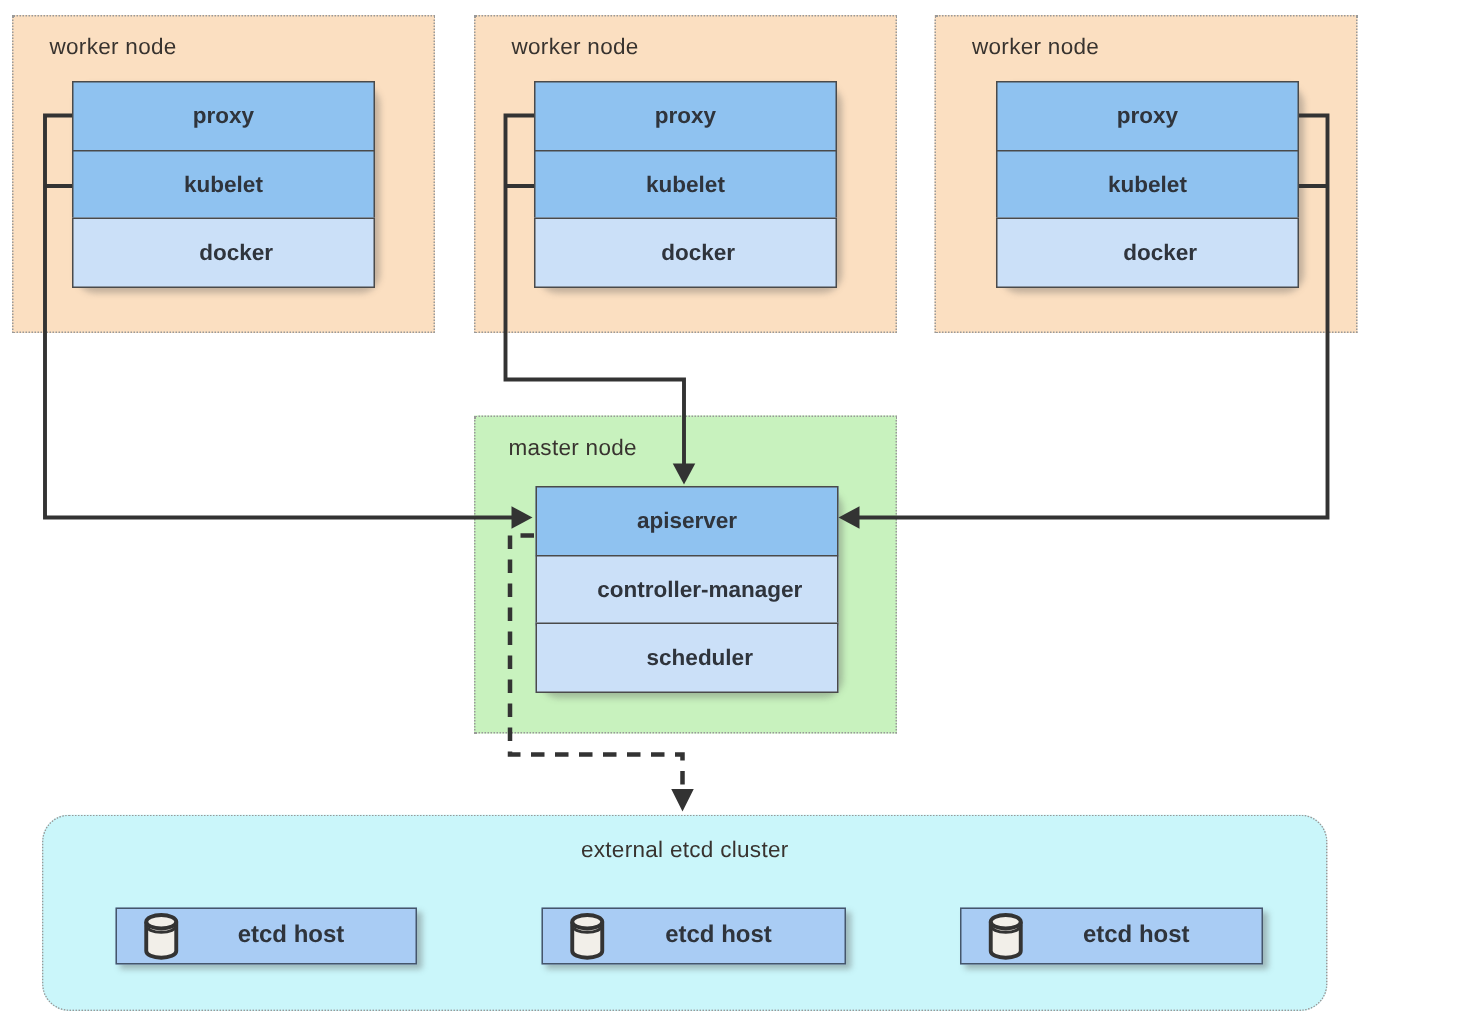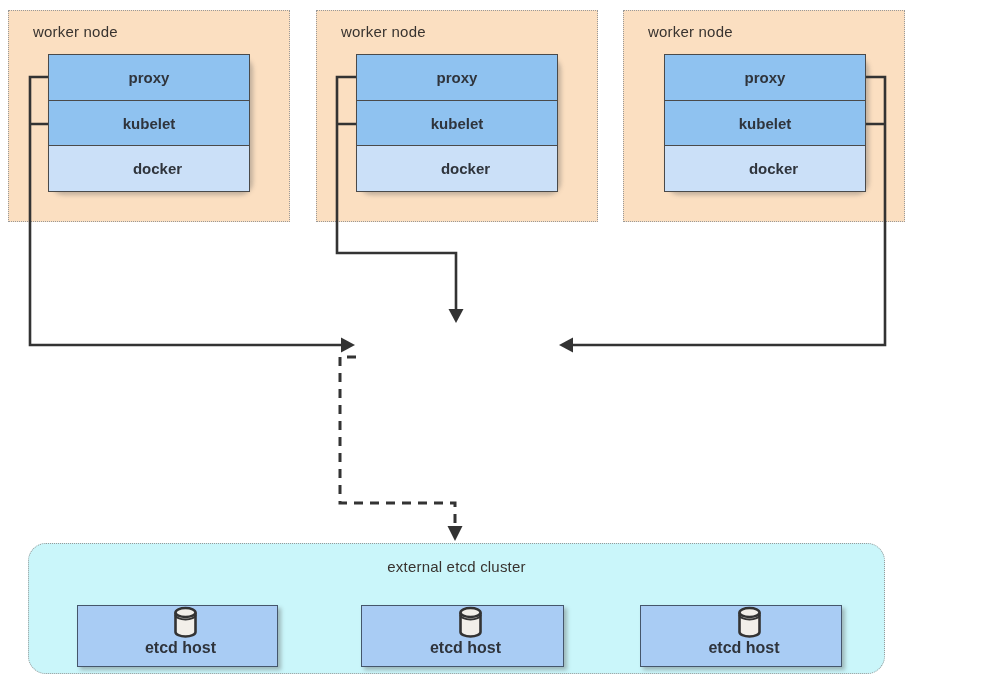--- a/index.html
+++ b/index.html
@@ -38,25 +38,25 @@
   }
   .comp{
     height:45px;border:1.5px solid var(--box-border);box-sizing:content-box;
     margin-top:-1.5px;line-height:45px;text-align:center;
     font-size:15px;font-weight:bold;color:#2f343c;
   }
   .comp:first-child{margin-top:0;}
   .comp.blue{background:var(--comp-blue);}
   .comp.light{background:var(--comp-light-blue);padding-left:17px;}
   .etcd-host{
-    position:absolute;top:61px;height:62px;
+    position:absolute;top:61px;height:38px;
     background:var(--etcd-host-bg);
     border:1.5px solid #45566b;box-sizing:border-box;
     box-shadow:3px 3px 4px rgba(90,90,90,0.4);
-    display:flex;align-items:center;padding-left:16px;flex-direction:column;
+    display:flex;align-items:center;padding-left:16px;
   }
   .etcd-host .label{
     flex:1;text-align:center;font-size:16px;font-weight:bold;color:#2f343c;
     padding-right:10px;
   }
   .db-icon{display:block;}
   .wires{
     position:absolute;left:0;top:0;width:983px;height:687px;
     pointer-events:none;
   }
@@ -86,20 +86,28 @@
 
   <div class="zone worker" style="left:623px;top:10px;width:282px;height:212px;">
     <div class="zone-title">worker node</div>
     <div class="stack" style="left:40px;">
       <div class="comp blue">proxy</div>
       <div class="comp blue">kubelet</div>
       <div class="comp light">docker</div>
     </div>
   </div>
 
+  <div class="zone master" style="left:316px;top:277px;width:282px;height:212px;">
+    <div class="zone-title" style="left:22px;">master node</div>
+    <div class="stack" style="left:40px;top:46px;">
+      <div class="comp blue">apiserver</div>
+      <div class="comp light">controller-manager</div>
+      <div class="comp light">scheduler</div>
+    </div>
+  </div>
 
   <div class="zone etcd" style="left:28px;top:543px;width:857px;height:131px;border-radius:18px;">
     <div class="zone-title centered" style="top:14px;">external etcd cluster</div>
 
     <div class="etcd-host" style="left:48px;width:201px;">
       <svg class="db-icon" width="27" height="33" viewBox="0 0 27 33" aria-hidden="true">
         <path d="M3.5 6.5 V26 a10 4.5 0 0 0 20 0 V6.5" fill="#f2efe9" stroke="#333333" stroke-width="2.6"></path>
         <ellipse cx="13.5" cy="6.5" rx="10" ry="4.5" fill="#f2efe9" stroke="#333333" stroke-width="2.6"></ellipse>
         <path d="M3.5 9 a10 4.5 0 0 0 20 0" fill="none" stroke="#333333" stroke-width="2"></path>
       </svg>

